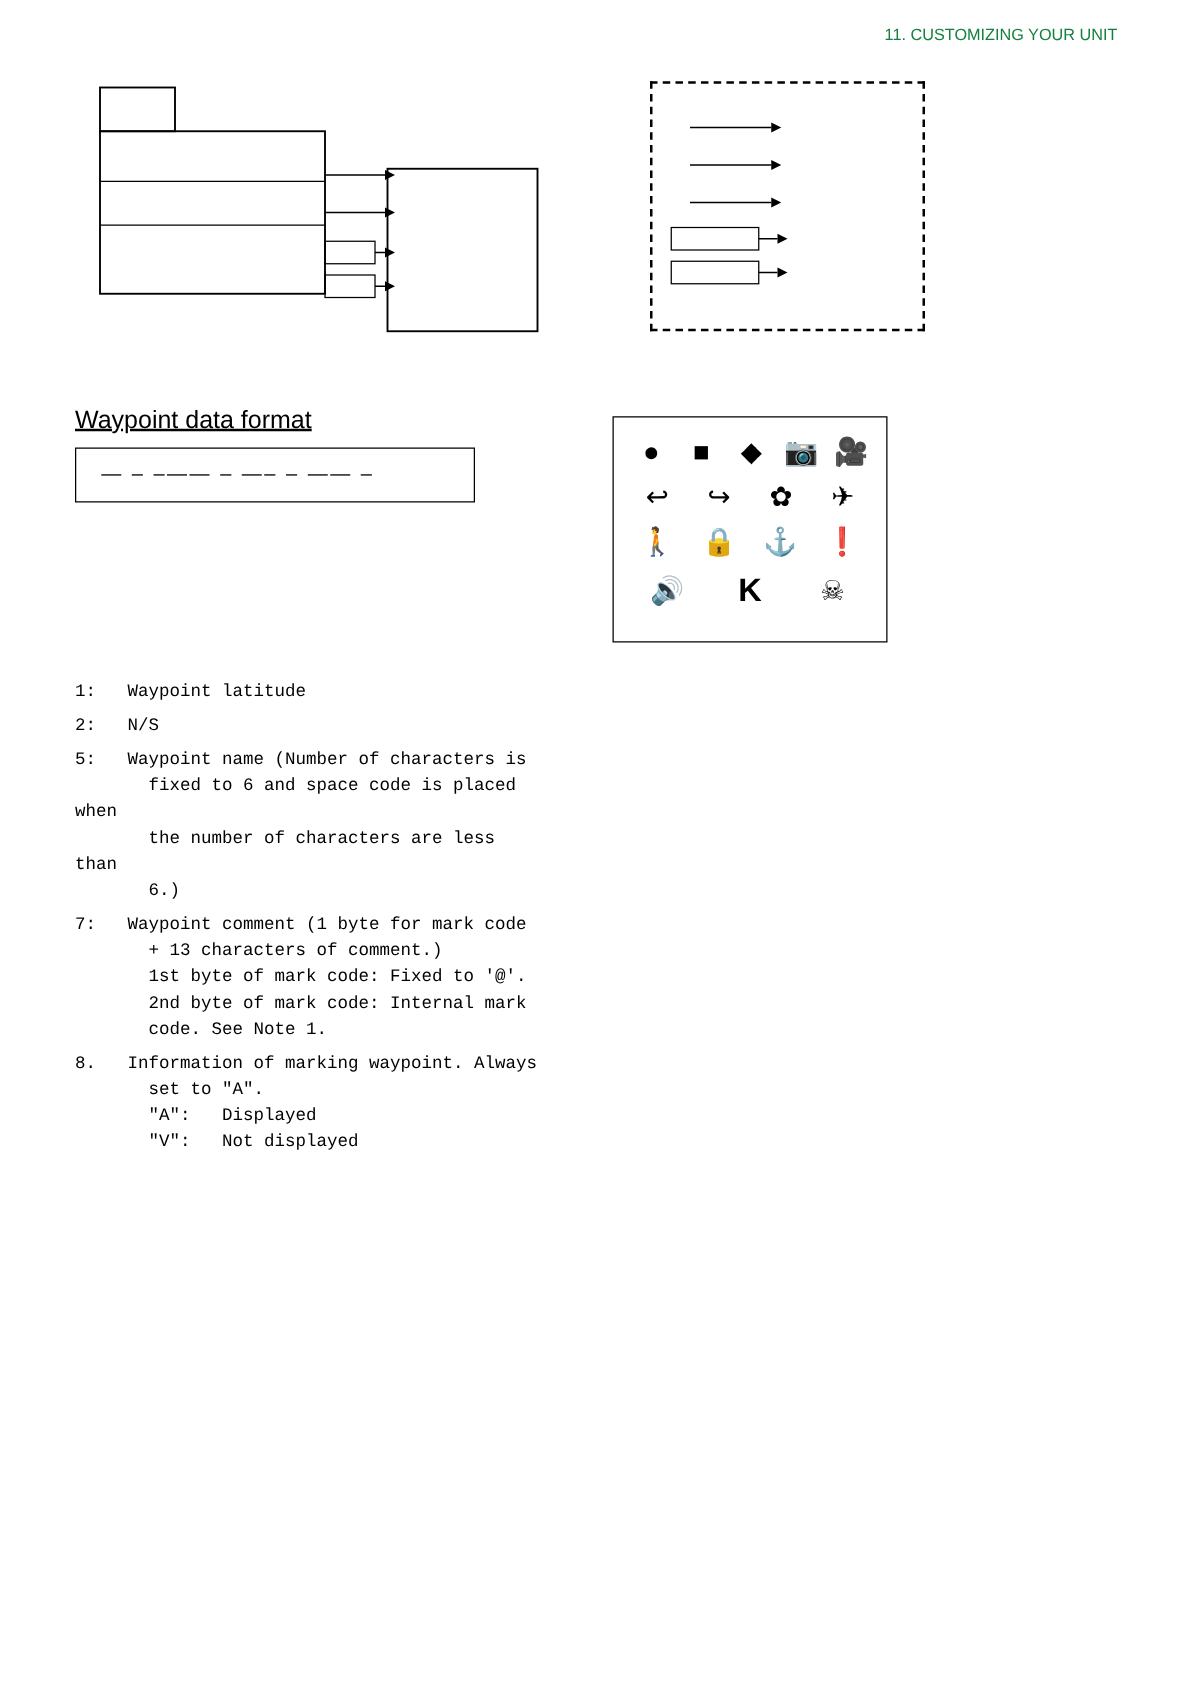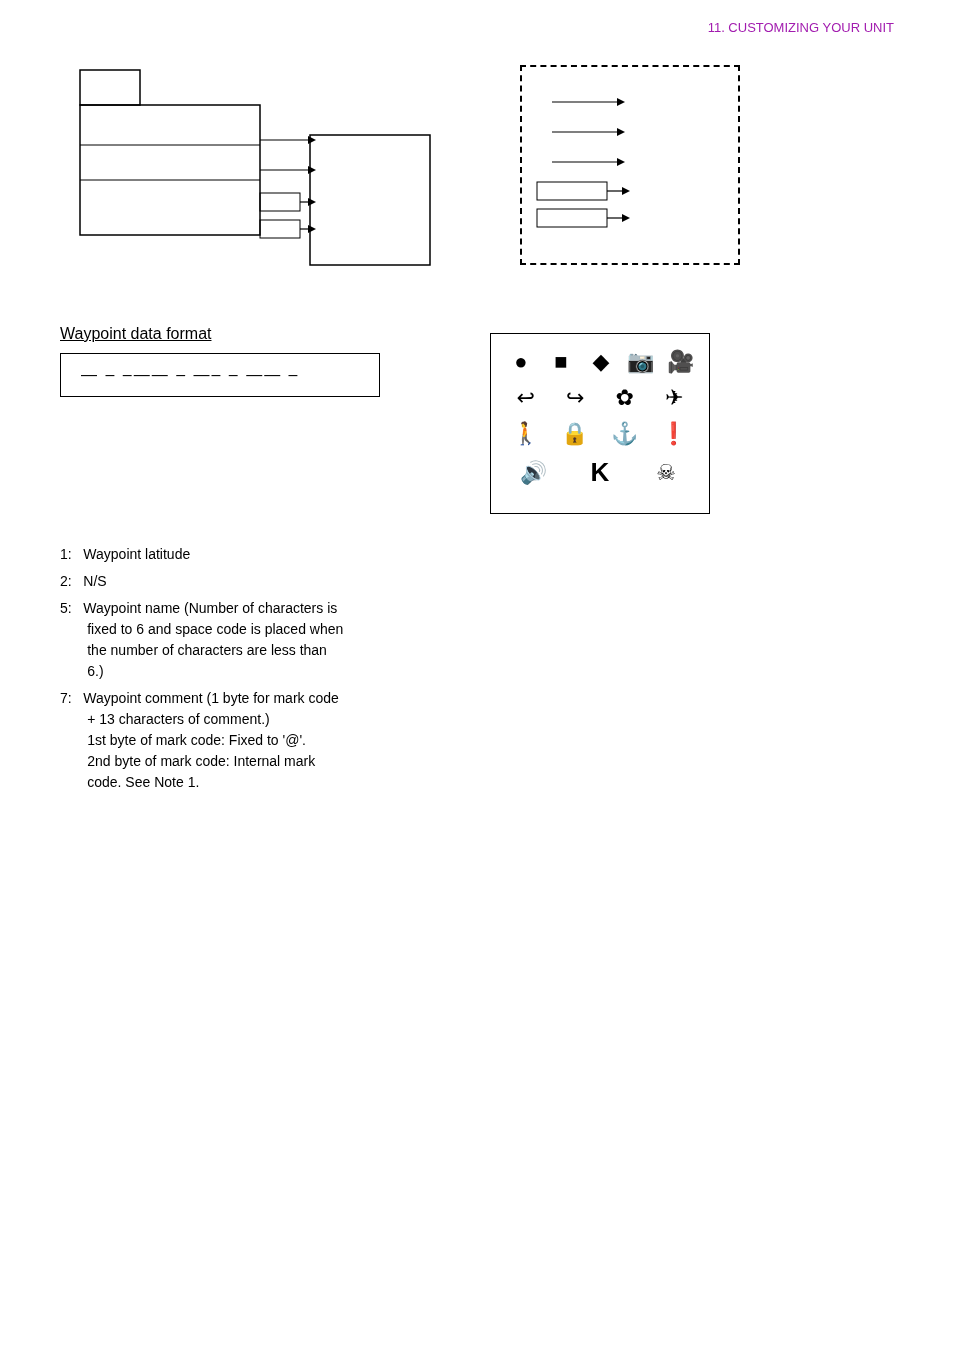--- a/index.html
+++ b/index.html
@@ -10,21 +10,21 @@
       color: #000;
       width: 954px;
       min-height: 1351px;
       padding: 20px 60px;
     }
 
     .page-header {
       text-align: right;
       font-size: 13px;
       margin-bottom: 30px;
-      color: #a21caf;
+      color: #15803d;
     }
 
     
     .diagram-area {
       display: flex;
       gap: 40px;
       margin-bottom: 40px;
       align-items: flex-start;
     }
 
@@ -56,21 +56,21 @@
       margin-bottom: 30px;
       align-items: flex-start;
     }
 
     .waypoint-format {
       width: 370px;
       flex-shrink: 0;
     }
 
     .waypoint-format-title {
-      font-size: 16px;
+      font-size: 20px;
       text-decoration: underline;
       margin-bottom: 10px;
     }
 
     .format-box {
       border: 1px solid #000;
       padding: 12px 20px;
       font-size: 16px;
       letter-spacing: 2px;
       width: 320px;
@@ -105,20 +105,21 @@
       font-size: 22px;
       text-align: center;
       min-width: 30px;
     }
 
     
     .content-area {
       display: flex;
       gap: 60px;
       align-items: flex-start;
+      font-family: Liberation Mono, monospace;
     }
 
     .numbered-list {
       width: 370px;
       flex-shrink: 0;
     }
 
     .list-item {
       margin-bottom: 6px;
       line-height: 1.5;
@@ -237,15 +238,21 @@
       &nbsp;&nbsp;&nbsp;&nbsp;&nbsp;&nbsp; the number of characters are less than<br>
       &nbsp;&nbsp;&nbsp;&nbsp;&nbsp;&nbsp; 6.)
     </div>
     <div class="list-item">
       7:&nbsp;&nbsp; Waypoint comment (1 byte for mark code<br>
       &nbsp;&nbsp;&nbsp;&nbsp;&nbsp;&nbsp; + 13 characters of comment.)<br>
       &nbsp;&nbsp;&nbsp;&nbsp;&nbsp;&nbsp; 1st byte of mark code: Fixed to '@'.<br>
       &nbsp;&nbsp;&nbsp;&nbsp;&nbsp;&nbsp; 2nd byte of mark code: Internal mark<br>
       &nbsp;&nbsp;&nbsp;&nbsp;&nbsp;&nbsp; code. See Note 1.
     </div>
+    <div class="list-item">
+      8.&nbsp;&nbsp; Information of marking waypoint. Always<br>
+      &nbsp;&nbsp;&nbsp;&nbsp;&nbsp;&nbsp; set to "A".<br>
+      &nbsp;&nbsp;&nbsp;&nbsp;&nbsp;&nbsp; "A":&nbsp;&nbsp; Displayed<br>
+      &nbsp;&nbsp;&nbsp;&nbsp;&nbsp;&nbsp; "V":&nbsp;&nbsp; Not displayed
+    </div>
 
   </div>
 </div>
 
 </body></html>

